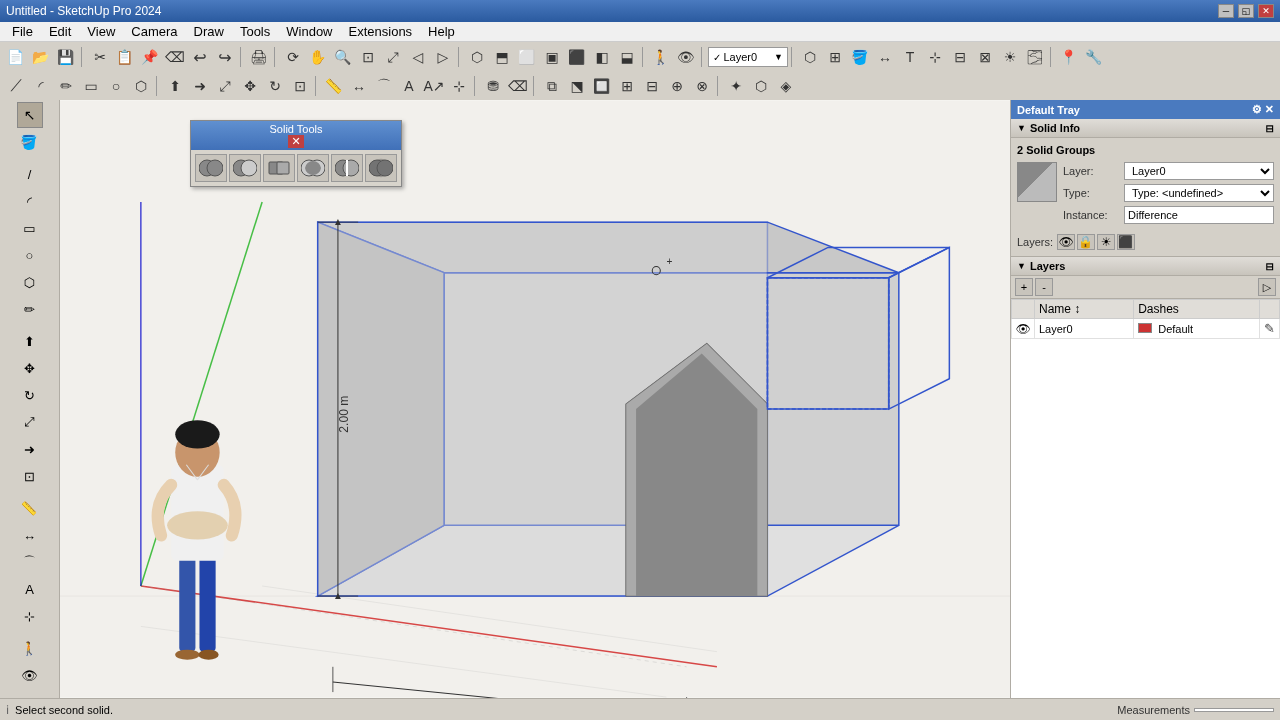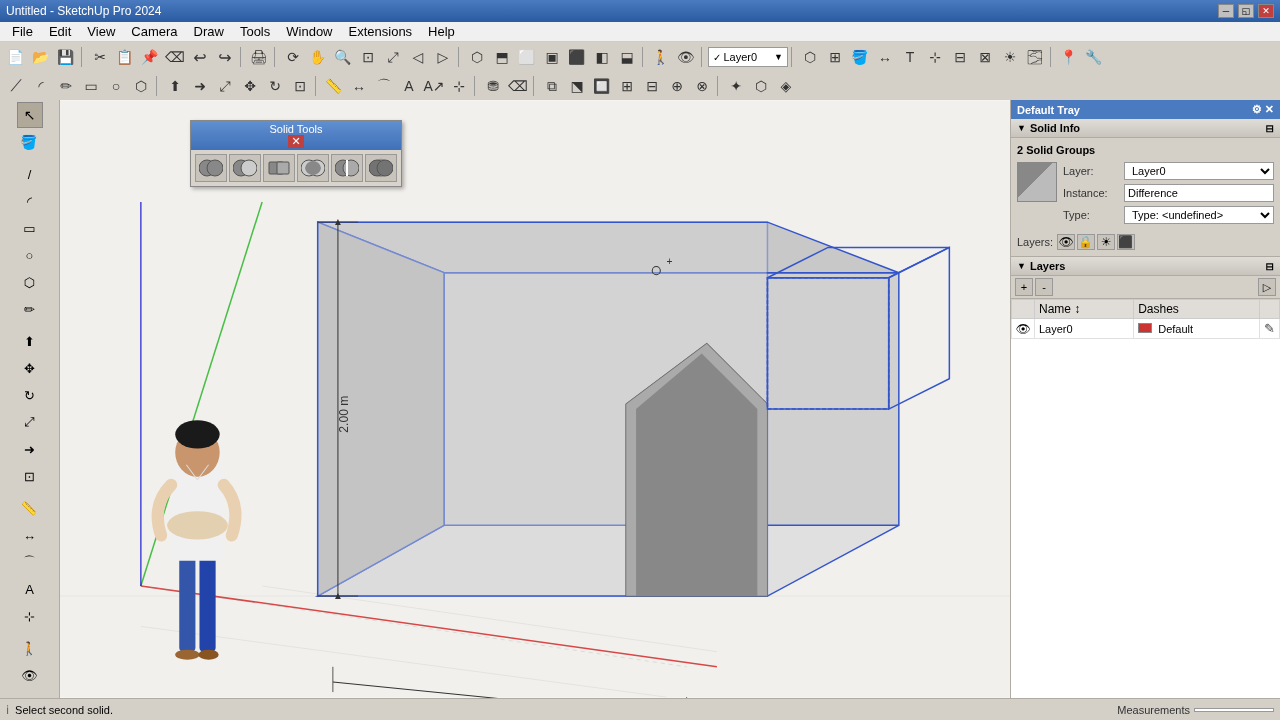--- a/index.html
+++ b/index.html
@@ -650,28 +650,28 @@
         <div class="entity-top-row">
           <div class="entity-preview" style="background: linear-gradient(135deg, #888 0%, #888 45%, #bbb 45%, #bbb 100%);"></div>
           <div style="flex:1;">
             <div class="entity-row">
               <span class="entity-label">Layer:</span>
               <select class="entity-select">
                 <option>Layer0</option>
               </select>
             </div>
             <div class="entity-row">
-              <span class="entity-label">Instance:</span>
-              <input type="text" class="entity-input" value="Difference" style="">
-            </div>
-            <div class="entity-row">
               <span class="entity-label">Type:</span>
               <select class="entity-select">
                 <option>Type: &lt;undefined&gt;</option>
               </select>
+            </div>
+            <div class="entity-row">
+              <span class="entity-label">Instance:</span>
+              <input type="text" class="entity-input" value="Difference" style="">
             </div>
           </div>
         </div>
         <div class="entity-toggles">
           <span class="toggle-label">Layers:</span>
           <div class="toggle-icon" title="Visibility">👁</div>
           <div class="toggle-icon" title="Lock">🔒</div>
           <div class="toggle-icon" title="Cast Shadows">☀</div>
           <div class="toggle-icon" title="Receive Shadows">⬛</div>
         </div>

